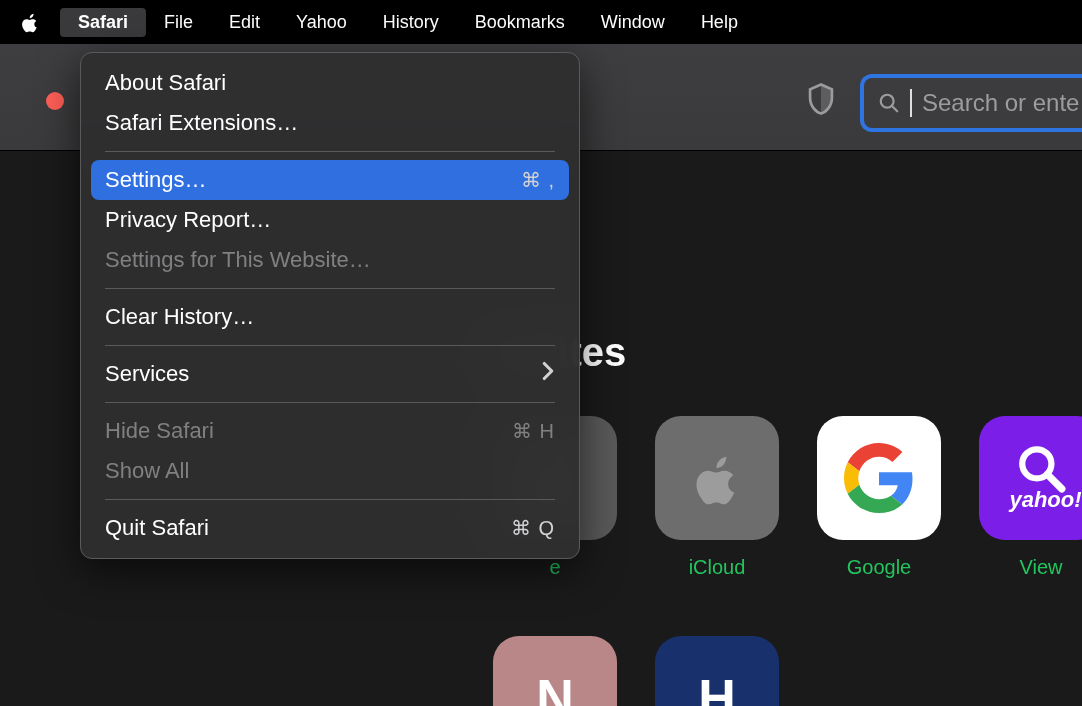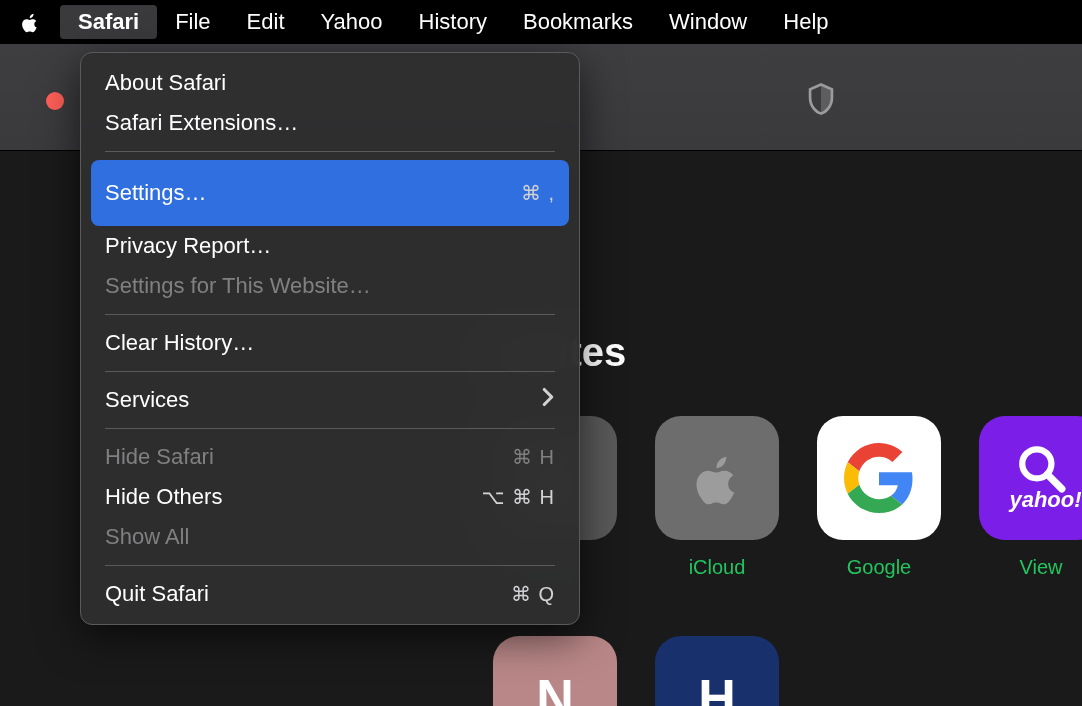--- a/index.html
+++ b/index.html
@@ -18,21 +18,21 @@
   height: 44px;
   background: #000;
   display: flex;
   align-items: center;
   padding: 0 18px;
   gap: 0;
 }
 .apple-logo { width: 24px; height: 24px; margin-right: 18px; }
 .menubar-item {
   color: #fff;
-  font-size: 22px;
+  font-size: 18px;
   padding: 4px 18px;
   border-radius: 6px;
   cursor: default;
   font-weight: 400;
 }
 .menubar-item.bold { font-weight: 700; }
 .menubar-item.active { background: #3a3a3c; border-radius: 4px; }
 
 
 .toolbar {
@@ -97,21 +97,21 @@
   justify-content: space-between;
   padding: 7px 24px;
   font-size: 22px;
   color: #fff;
   cursor: default;
 }
 .menu-row.highlighted {
   background: #2f6fe0;
   margin: 0 10px;
   border-radius: 8px;
-  padding: 20px 14px;
+  padding: 7px 14px;
 }
 .menu-row.disabled { color: #808082; }
 .menu-row .shortcut { font-size: 20px; color: #d2d2d4; letter-spacing: 1px; }
 .menu-row.disabled .shortcut { color: #808082; }
 .menu-sep { height: 1px; background: #5a5a5c; margin: 8px 24px; }
 .submenu-arrow { color: #d2d2d4; }
 .favourites-title {
   position: absolute;
   top: 330px;
   left: 493px;
@@ -166,20 +166,28 @@
   <div class="menubar-item">Window</div>
   <div class="menubar-item">Help</div>
 </div>
 
 <div class="toolbar">
   <div class="window-dot"></div>
   <svg class="shield-icon" width="30" height="34" viewBox="0 0 24 28">
       <path fill="none" stroke="currentColor" stroke-width="2.2" d="M12 2 L21 6 V13 C21 20 16 25 12 26 C8 25 3 20 3 13 V6 Z"></path>
       <path fill="currentColor" d="M12 2 L12 26 C16 25 21 20 21 13 V6 Z" opacity="0.35"></path>
     </svg>
+  <div class="searchbar">
+    <svg width="22" height="22" viewBox="0 0 24 24">
+        <circle cx="10" cy="10" r="7" fill="none" stroke="currentColor" stroke-width="2.4"></circle>
+        <line x1="15" y1="15" x2="21" y2="21" stroke="currentColor" stroke-width="2.4" stroke-linecap="round"></line>
+      </svg>
+    <div class="caret"></div>
+    <div class="placeholder">Search or ente</div>
+  </div>
 </div>
 
 <div class="favourites-title">ourites</div>
 
 <div class="fav-grid">
   <div class="fav-item">
     <div class="fav-tile tile-apple">
       <svg width="62" height="62" viewBox="0 0 24 24" fill="#b9b9b9">
           <path d="M18.7 17.6c-.4.9-.6 1.3-1.1 2.1-.7 1.1-1.7 2.5-3 2.5-1.1 0-1.4-.7-2.9-.7s-1.8.7-2.9.7c-1.3 0-2.2-1.3-2.9-2.4C3.8 17 3.6 13.5 4.8 11.5c.9-1.4 2.3-2.3 3.6-2.3 1.3 0 2.2.7 3.3.7 1.1 0 1.7-.7 3.3-.7 1.2 0 2.4.6 3.3 1.8-2.9 1.6-2.4 5.7.4 6.6zM14.6 6.8c.6-.8 1.1-1.9 1-3-1 .1-2.1.7-2.8 1.5-.6.7-1.1 1.8-1 2.9 1.1 0 2.2-.6 2.8-1.4z"></path>
         </svg>
@@ -253,24 +261,20 @@
       <span>Services</span>
       <span class="submenu-arrow"><svg width="14" height="20" viewBox="0 0 10 16">
           <path d="M2 2 L8 8 L2 14" fill="none" stroke="currentColor" stroke-width="2.5" stroke-linecap="round" stroke-linejoin="round"></path>
         </svg></span>
     </div>
     <div class="menu-sep"></div>
     <div class="menu-row disabled">
       <span>Hide Safari</span>
       <span class="shortcut">⌘ H</span>
     </div>
-    <div class="menu-row">
-      <span>Hide Others</span>
-      <span class="shortcut">⌥ ⌘ H</span>
-    </div>
     <div class="menu-row disabled">
       <span>Show All</span>
     </div>
     <div class="menu-sep"></div>
     <div class="menu-row">
       <span>Quit Safari</span>
       <span class="shortcut">⌘ Q</span>
     </div>
   </div>
 

